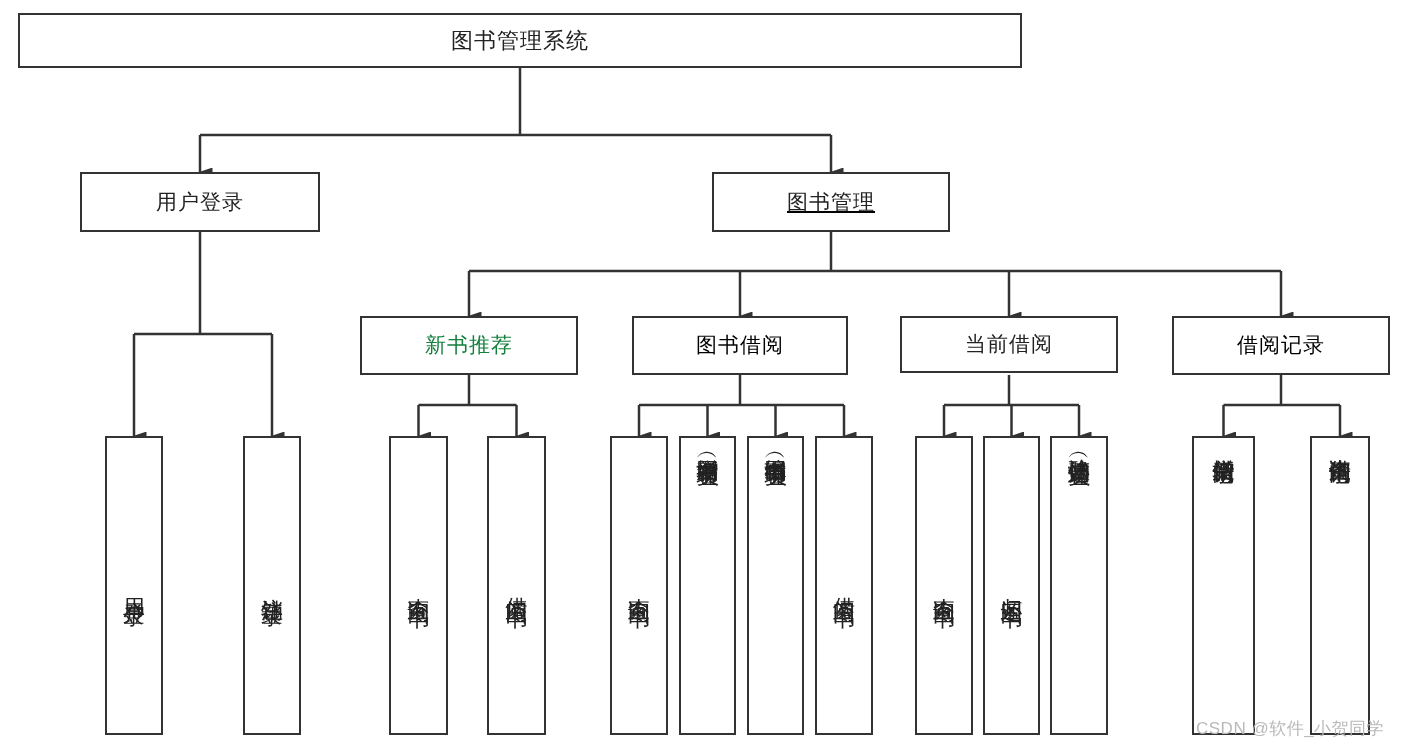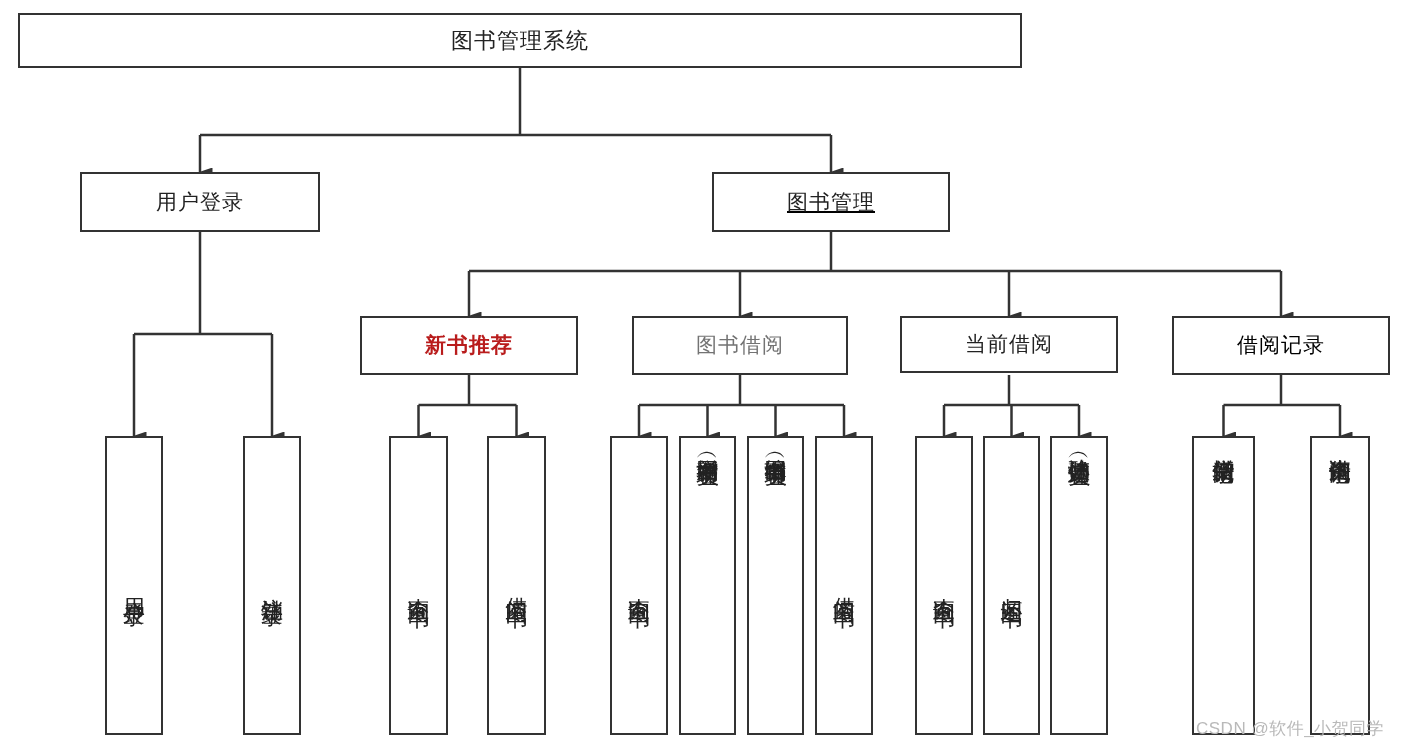--- a/index.html
+++ b/index.html
@@ -135,24 +135,24 @@
       <div class="node horiz root" style="left: 18px; top: 13px; width: 1004px; height: 55px; border-color: rgb(51, 51, 51); background: rgb(255, 255, 255);">
         <span class="node-label" style="color: rgb(34, 34, 34);">图书管理系统</span>
       </div>
       <div class="node horiz" style="left: 80px; top: 172px; width: 240px; height: 60px; border-color: rgb(51, 51, 51); background: rgb(255, 255, 255);">
         <span class="node-label" style="color: rgb(34, 34, 34);">用户登录</span>
       </div>
       <div class="node horiz" style="left: 712px; top: 172px; width: 238px; height: 60px; border-color: rgb(51, 51, 51); background: rgb(255, 255, 255); text-decoration: underline;">
         <span class="node-label" style="color: rgb(34, 34, 34);">图书管理</span>
       </div>
       <div class="node horiz" style="left: 360px; top: 316px; width: 218px; height: 59px; border-color: rgb(51, 51, 51); background: rgb(255, 255, 255);">
-        <span class="node-label" style="color: #b91c1c; font-weight: bold;">新书推荐</span>
+        <span class="node-label" style="color: #15803d;">新书推荐</span>
       </div>
       <div class="node horiz" style="left: 632px; top: 316px; width: 216px; height: 59px; border-color: rgb(51, 51, 51); background: rgb(255, 255, 255);">
-        <span class="node-label" style="color: #737373;">图书借阅</span>
+        <span class="node-label" style="color: #000000;">图书借阅</span>
       </div>
       <div class="node horiz" style="left: 900px; top: 316px; width: 218px; height: 57px; border-color: rgb(51, 51, 51); background: rgb(255, 255, 255);">
         <span class="node-label" style="color: rgb(34, 34, 34);">当前借阅</span>
       </div>
       <div class="node horiz" style="left: 1172px; top: 316px; width: 218px; height: 59px; border-color: rgb(51, 51, 51); background: rgb(255, 255, 255);">
         <span class="node-label" style="color: #000000;">借阅记录</span>
       </div>
       <div class="node vert short" style="left: 105px; top: 436px; width: 58px; height: 299px; border-color: rgb(51, 51, 51); background: rgb(255, 255, 255);">
         <span class="node-label" style="color: rgb(34, 34, 34);">用户登录</span>
       </div>

